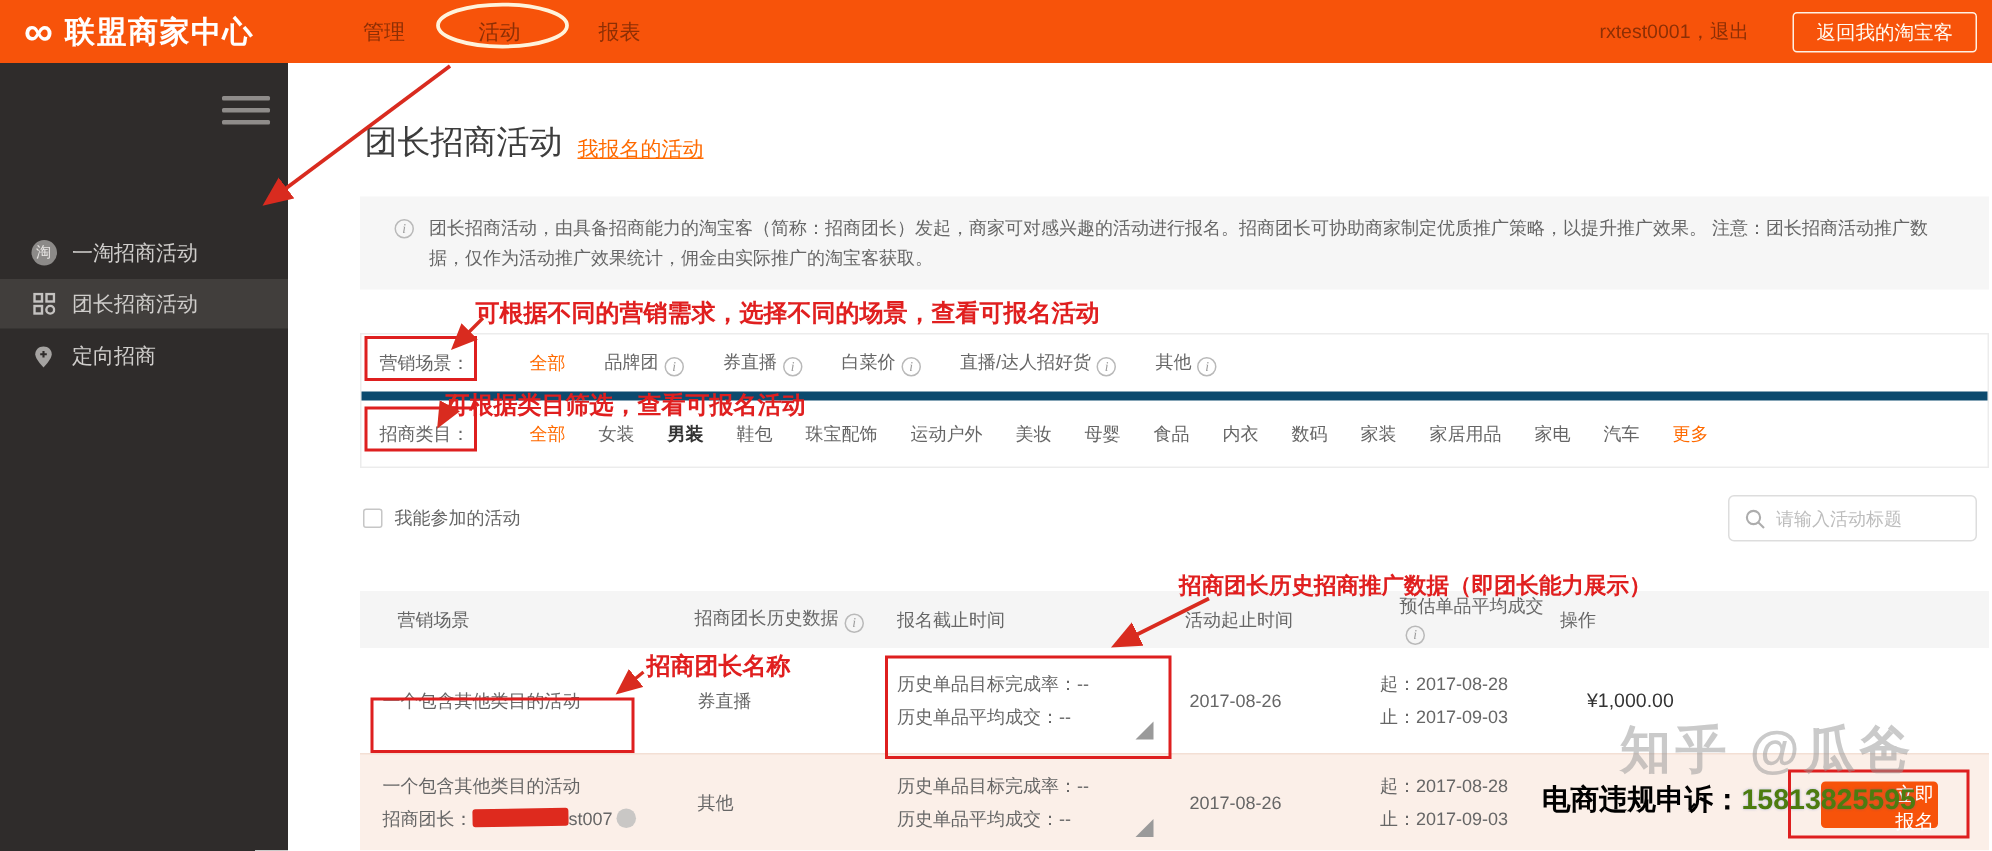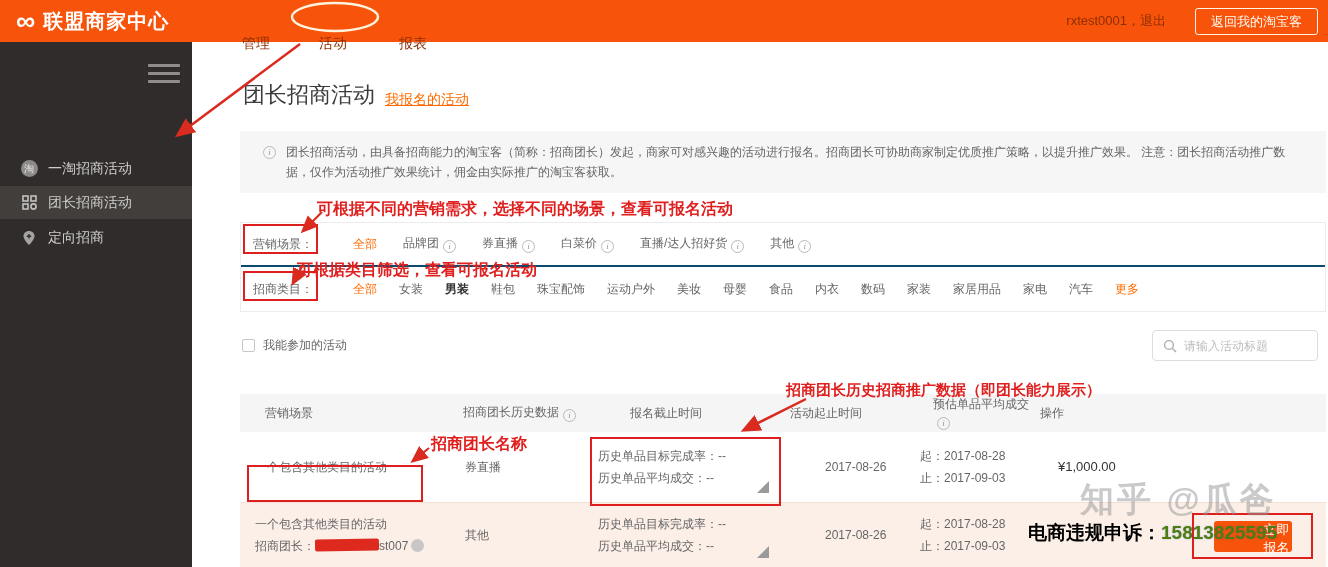--- a/index.html
+++ b/index.html
@@ -5,21 +5,21 @@
   * { margin:0; padding:0; box-sizing:border-box; }
   html,body { width:1328px; height:567px; }
   body { position:relative; overflow:hidden; background:#fff;
          font-family:"Liberation Sans","DejaVu Sans",sans-serif; font-size:12px; color:#666; }
 
   
   .header { position:absolute; left:0; top:0; width:1328px; height:42px; background:#F7530A; z-index:2; }
   .logo { position:absolute; left:16px; top:0; height:42px; display:flex; align-items:center; color:#fff; }
   .logo-mark { font-size:27px; font-weight:bold; line-height:40px; margin-right:8px; }
   .logo-text { font-size:20px; font-weight:bold; letter-spacing:1px; }
-  .hdr-nav { position:absolute; top:0; height:42px; line-height:42px; font-size:14px; color:#8D2F05; cursor:pointer;margin-top:22px; }
+  .hdr-nav { position:absolute; top:0; height:42px; line-height:42px; font-size:14px; color:#8D2F05; cursor:pointer; }
   .hdr-nav.n1 { left:242px; } .hdr-nav.n2 { left:319px; } .hdr-nav.n3 { left:399px; }
   .hdr-user { position:absolute; right:162px; top:0; height:42px; line-height:42px; font-size:13px; color:#8D2F05; }
   .hdr-user a { color:#8D2F05; text-decoration:none; cursor:pointer; }
   .back-btn { position:absolute; right:10px; top:8px; height:27px; line-height:25px; padding:0 15px;
               border:1px solid rgba(255,250,240,.95); border-radius:3px; color:#FFFBF2; font-size:13px; cursor:pointer; }
 
   
   .sidebar { position:absolute; left:0; top:42px; width:192px; height:525px; background:#2F2C2B; z-index:2; }
   .burger { position:absolute; right:12px; top:17px; width:32px; cursor:pointer; }
   .burger i { display:block; height:3px; background:#8F8C8A; margin:5px 0; border-radius:1px; }
@@ -40,21 +40,21 @@
   .notice-i { position:absolute; left:19px; top:15px; }
 
   .info-icon { display:inline-block; width:13px; height:13px; border:1px solid #B9B9B9; border-radius:50%;
                color:#9B9B9B; font-size:9px; line-height:11px; text-align:center; font-style:italic;
                font-family:"Liberation Serif",serif; vertical-align:-2px; margin-left:4px; cursor:pointer; }
   .info-icon::before { content:"i"; }
 
   .filter-panel { position:absolute; left:240px; top:222px; width:1086px; height:90px;
                   border:1px solid #ECECEC; z-index:3; }
   .filter-row { height:44px; display:flex; align-items:center; padding-left:12px; }
-  .filter-row.first { border-bottom:2px solid #0c4a6e; }
+  .filter-row.first { border-bottom:6px solid #0c4a6e; }
   .filter-label { width:100px; color:#666; }
   .filter-opts { display:flex; align-items:center; }
   .fo { margin-right:26px; color:#666; cursor:pointer; white-space:nowrap; }
   .filter-row.second .fo { margin-right:22px; }
   .fo.sel { color:#FF6A00; }
   .fo.bold { color:#333; font-weight:bold; }
   .fo.more { color:#FF6A00; }
 
   .chk-row { position:absolute; left:242px; top:337px; display:flex; align-items:center; z-index:3; cursor:pointer; }
   .chk-box { width:13px; height:13px; border:1px solid #C6C6C6; border-radius:2px; background:#fff; margin-right:8px; }
@@ -65,21 +65,21 @@
   .search-box input::placeholder { color:#BDBDBD; }
 
   
   .tgrid { display:grid; grid-template-columns:200px 135px 195px 130px 125px 205px 1fr; padding-left:15px; }
   .thead { position:absolute; left:240px; top:394px; width:1086px; height:38px; background:#F5F5F5;
            align-items:center; color:#666; z-index:3; }
   .trow { position:absolute; left:240px; width:1086px; z-index:3; }
   .trow.r1 { top:432px; height:70px; background:#fff; }
   .trow.r2 { top:502px; height:65px; background:#FBEFE8; border-top:1px solid #F3DFD4; }
   .cell { position:relative; display:flex; flex-direction:column; justify-content:center; color:#666; line-height:22px; }
-  .c-scene { padding-left:10px; } .c-hist { padding-left:8px; } .c-dead { padding-left:8px;margin-left:32px; }
+  .c-scene { padding-left:10px; } .c-hist { padding-left:8px; } .c-dead { padding-left:8px; }
   .c-dates { padding-left:5px; } .c-price { padding-left:18px; color:#333; font-size:13px; }
   .leader-line { white-space:nowrap; }
   .scribble { display:inline-block; width:58px; height:12px; background:#DE2A1E; border-radius:2px;
               vertical-align:-1px; transform:rotate(-1deg); }
   .leader-badge { display:inline-block; width:13px; height:13px; border-radius:50%; background:#C9C7C5;
                   vertical-align:-2px; margin-left:3px; cursor:pointer; }
   .corner-tri { position:absolute; right:16px; bottom:9px; width:0; height:0;
                 border-left:12px solid transparent; border-bottom:12px solid #9A9A9A; cursor:pointer; }
   .apply-btn { position:absolute; left:1214px; top:521px; width:78px; height:31px; background:#F7530A;
                border:none; border-radius:3px; color:#fff; font-size:13px; z-index:4; cursor:pointer;

